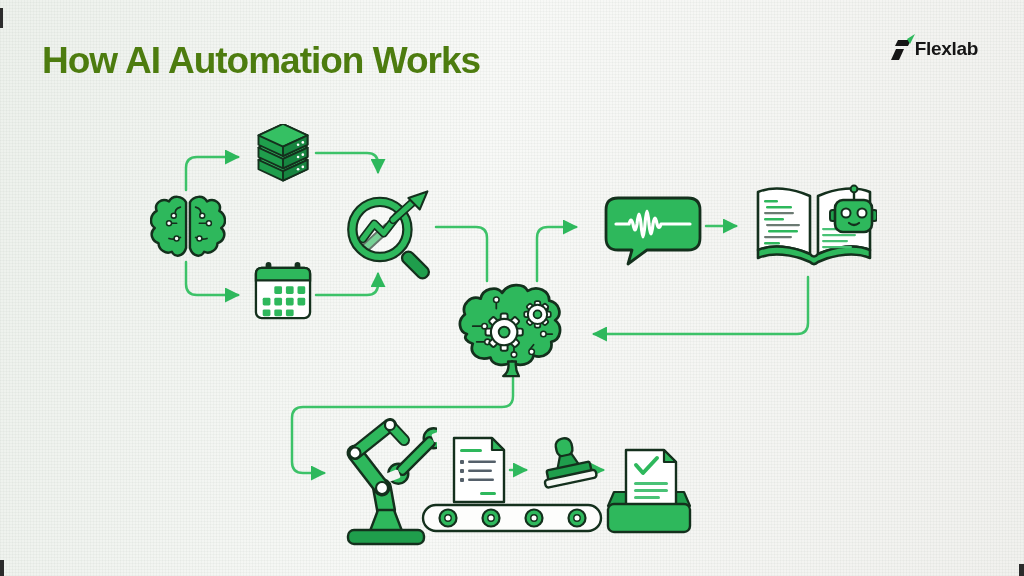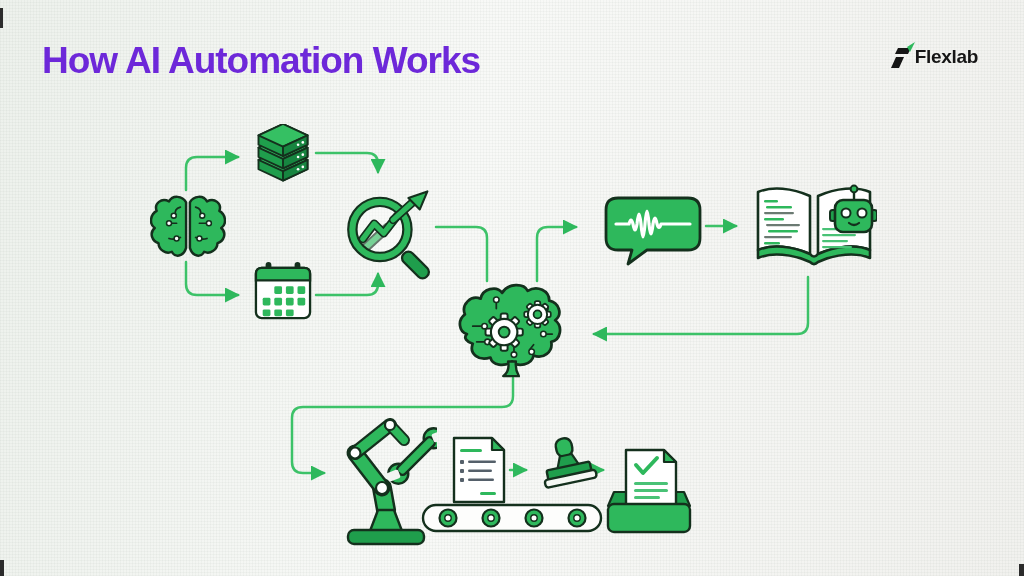--- a/index.html
+++ b/index.html
@@ -10,23 +10,23 @@
   }
   .stage{position:absolute;inset:0;}
   .stage::before{
     content:"";position:absolute;inset:0;pointer-events:none;
     background-image:
       repeating-linear-gradient(0deg, rgba(95,112,98,0.045) 0 1px, transparent 1px 3px),
       repeating-linear-gradient(90deg, rgba(95,112,98,0.045) 0 1px, transparent 1px 3px);
   }
   .title{
     position:absolute;left:42px;top:40px;
-    font-size:37px;font-weight:800;letter-spacing:-1px;color:#6d28d9;
+    font-size:37px;font-weight:800;letter-spacing:-1px;color:#4d7c0f;
   }
-  .logo{position:absolute;right:46px;top:40px;display:flex;align-items:center;}
+  .logo{position:absolute;right:46px;top:32px;display:flex;align-items:center;}
   .logo-text{font-size:19px;font-weight:800;color:#151515;letter-spacing:-0.3px;}
   .node{position:absolute;}
   .node svg{display:block;width:100%;height:100%;}
   .connectors{position:absolute;inset:0;}
   .corner{position:absolute;background:#2b2b2b;}
   .corner.tl{left:0;top:8px;width:3px;height:20px;}
   .corner.bl{left:0;bottom:0;width:4px;height:16px;}
   .corner.br{right:0;bottom:0;width:5px;height:12px;}
 </style>
 </head>

